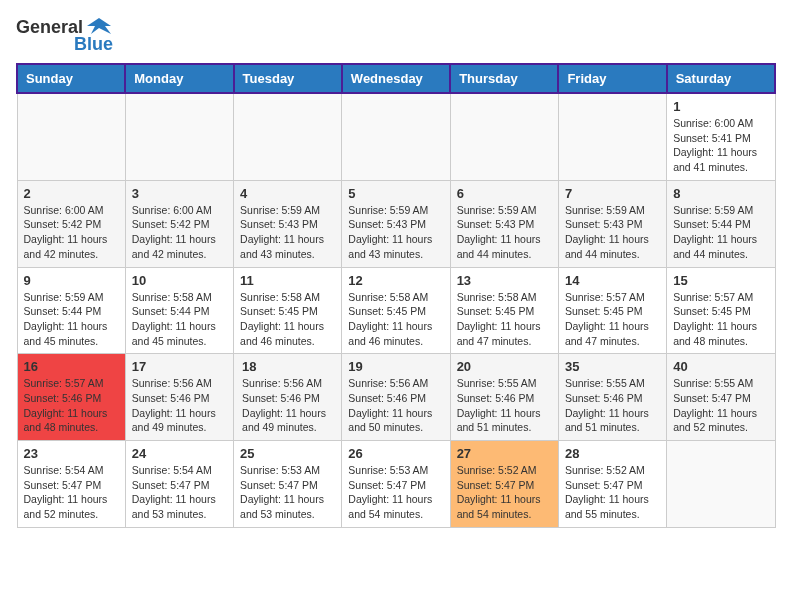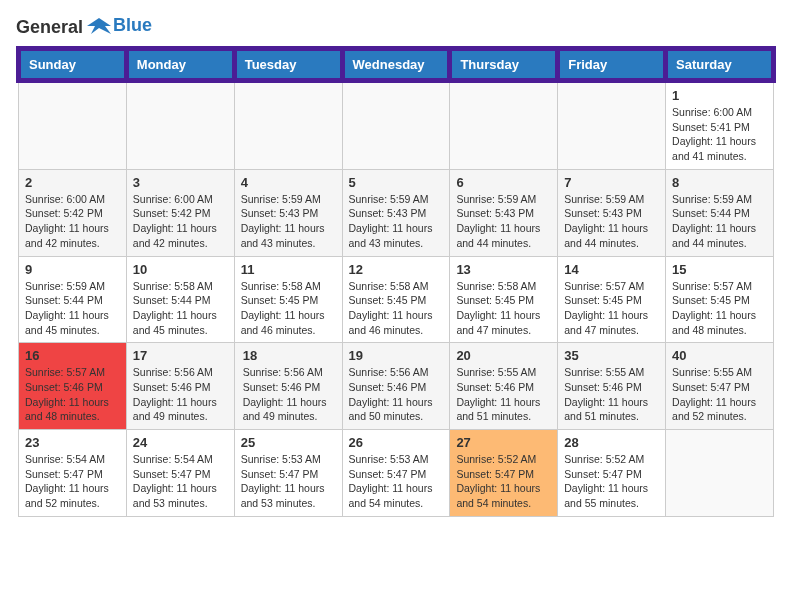--- a/index.html
+++ b/index.html
@@ -11,22 +11,22 @@
       padding: 16px;
     }
     .header {
       display: flex;
       justify-content: space-between;
       align-items: flex-start;
       margin-bottom: 8px;
     }
     .logo {
       display: flex;
-      flex-direction: row;
-      align-items: center;
+      flex-direction: column;
+      align-items: flex-end;
     }
     .logo-row {
       display: flex;
       align-items: center;
       gap: 2px;
     }
     .title-block {
       text-align: right;
     }
     .month-title {
@@ -43,21 +43,21 @@
       border-collapse: collapse;
       border: 1px solid #ccc;
     }
     .calendar th {
       background-color: #2a7abf;
       color: #fff;
       text-align: left;
       padding: 6px 8px;
       font-size: 13px;
       font-weight: bold;
-      border: 5px solid #4c1d95;
+      border: 2px solid #4c1d95;
     }
     .calendar td {
       border: 1px solid #ccc;
       vertical-align: top;
       padding: 5px 6px;
       width: calc(100% / 7);
       min-height: 80px;
       height: 80px;
       font-size: 11px;
       color: #333;

